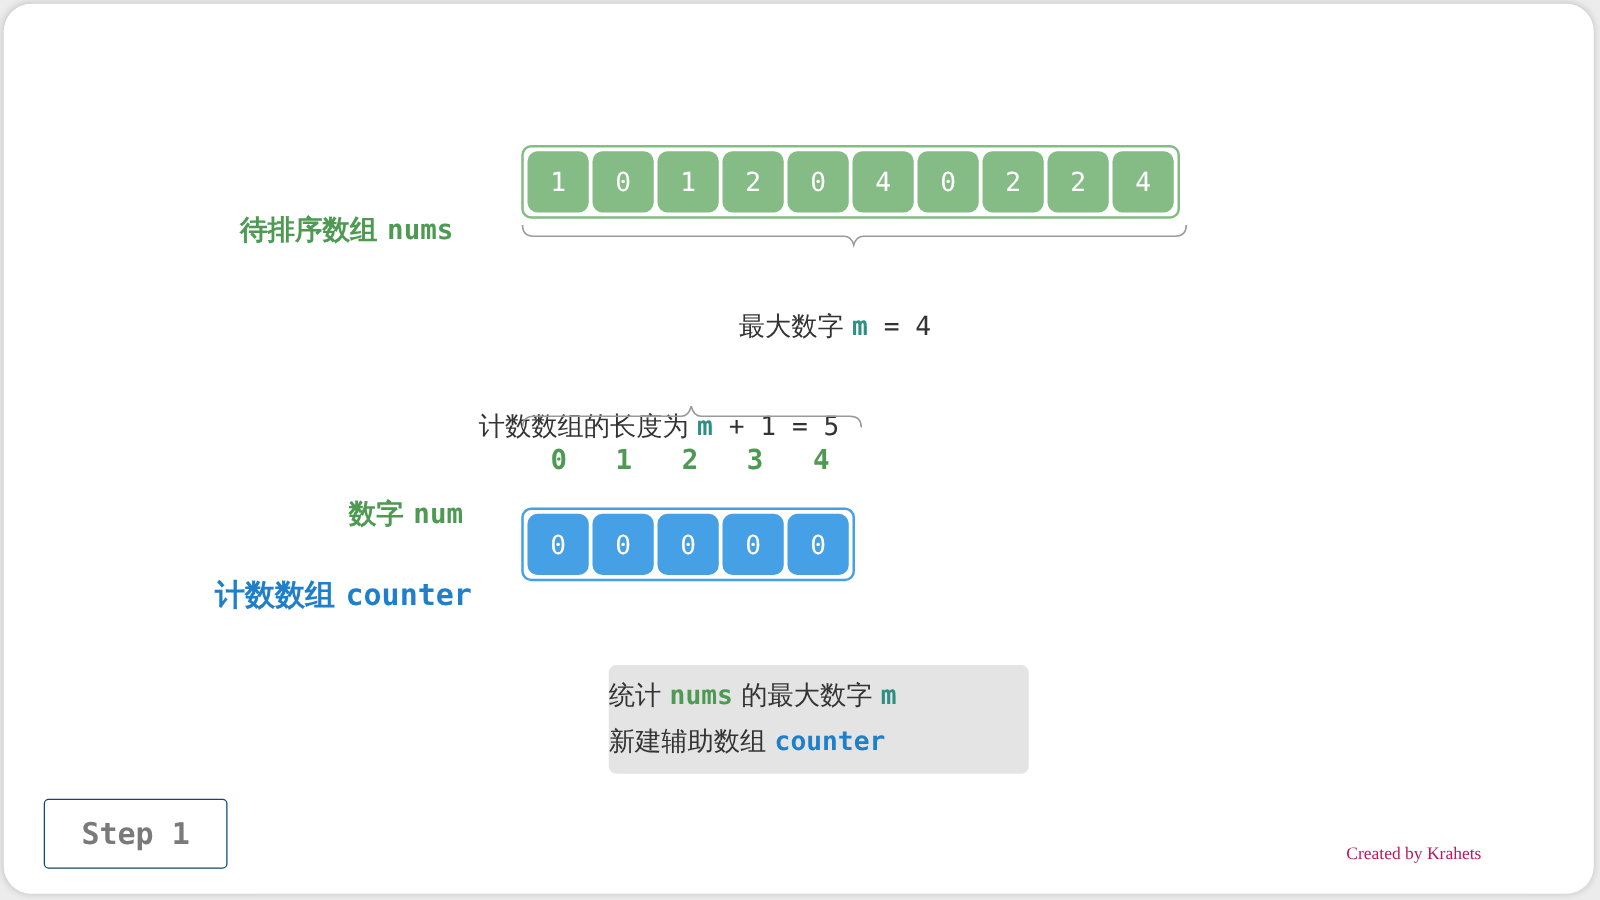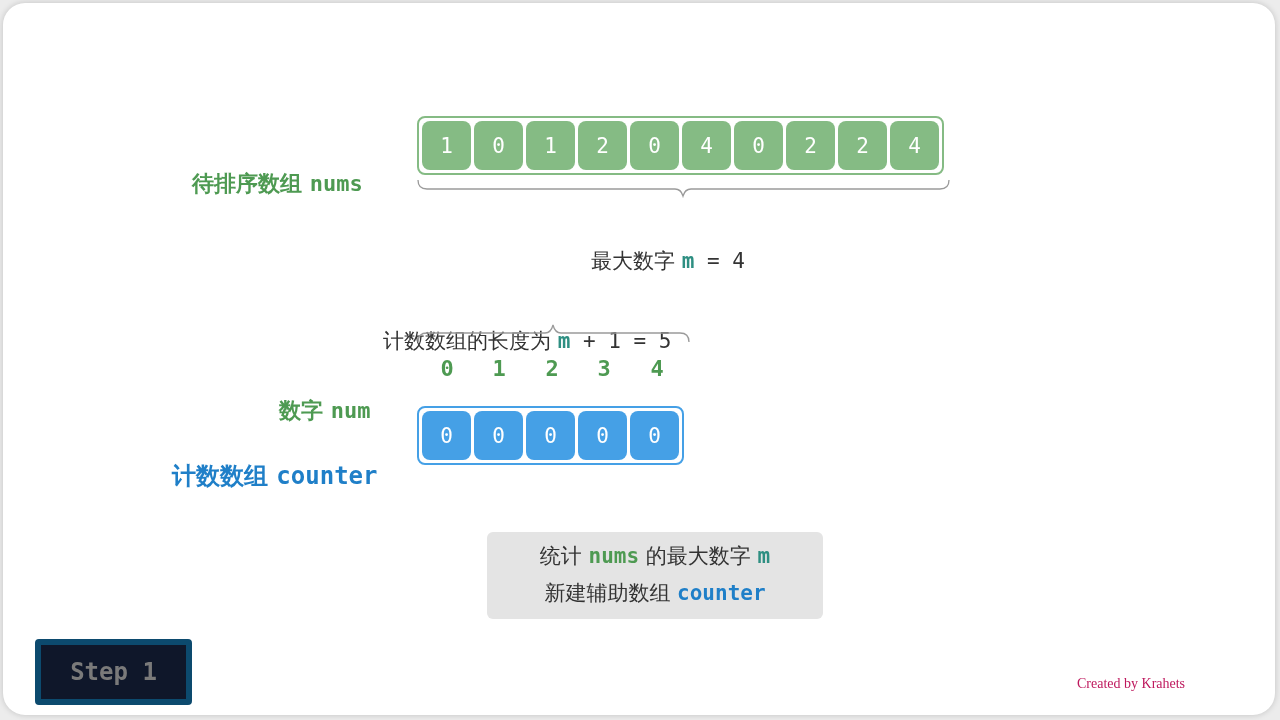--- a/index.html
+++ b/index.html
@@ -17,26 +17,26 @@
   .cell { width:49px; height:49px; border-radius:8px; color:#fff; display:flex; align-items:center;
           justify-content:center; font-size:21px; font-family:"DejaVu Sans Mono", monospace; }
   .green .cell { background:#85bb84; }
   .blue .cell { background:#45a0e6; }
   .brace { position:absolute; }
   .txt { font-size:21px; color:#333; white-space:pre; }
   .m { color:#2e8f82; font-weight:bold; font-family:"DejaVu Sans Mono", monospace; }
   .idx { position:absolute; top:356px; width:52px; text-align:center; color:#4e9a52; font-weight:bold;
          font-size:22px; font-family:"DejaVu Sans Mono", monospace; }
   .note { position:absolute; left:487px; top:532px; width:336px; height:87px; background:#e4e4e4;
-          border-radius:6px; text-align:center; font-size:21px; color:#333; }
+          border-radius:6px; text-align:left; font-size:21px; color:#333; }
   .note .line { height:37px; line-height:37px; white-space:pre; }
   .note .g { color:#4e9a52; font-weight:bold; font-family:"DejaVu Sans Mono", monospace; }
   .note .b { color:#1f7fc8; font-weight:bold; font-family:"DejaVu Sans Mono", monospace; }
-  .step { position:absolute; left:35px; top:639px; width:145px; height:54px; border:6px solid #0c4a6e;
-          border-radius:4px; background:#0f172a; color:#7a7a7a; font-weight:bold; font-size:24px;
+  .step { position:absolute; left:35px; top:639px; width:145px; height:54px; border:1px solid #0c4a6e;
+          border-radius:4px; background:#ffffff; color:#7a7a7a; font-weight:bold; font-size:24px;
           display:flex; align-items:center; justify-content:center; font-family:"DejaVu Sans Mono", monospace; }
   .credit { position:absolute; left:1077px; top:676px; color:#be185d; font-size:14px;
             font-family:Liberation Serif, serif; }
 </style>
 </head>
 <body>
 
 <div class="card"></div>
 
 <div class="abs lbl-green" style="left:192px; top:129px; white-space:pre;"><span>待排序数组 </span><span class="mono">nums</span></div>

